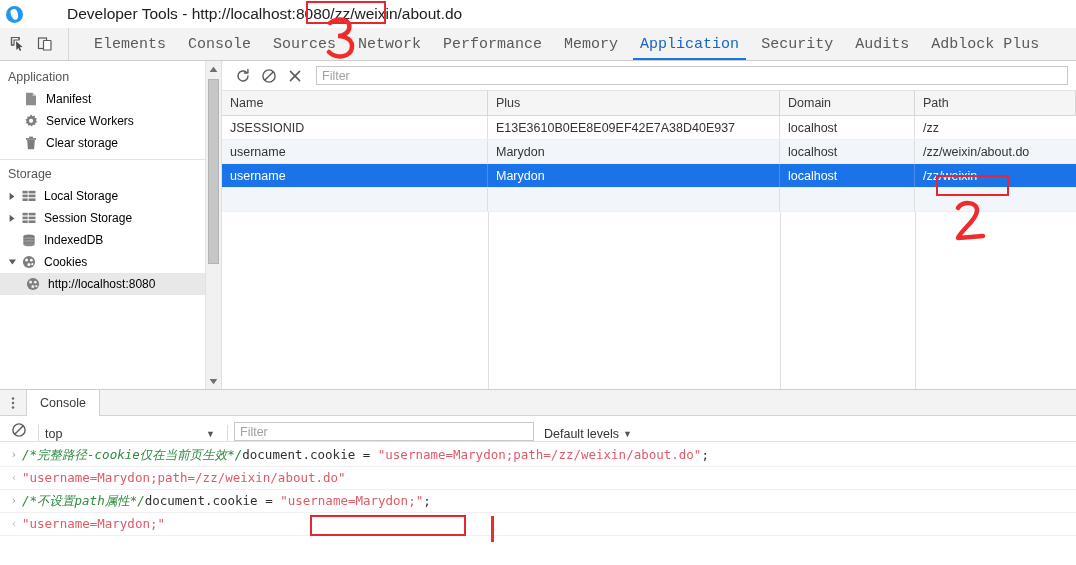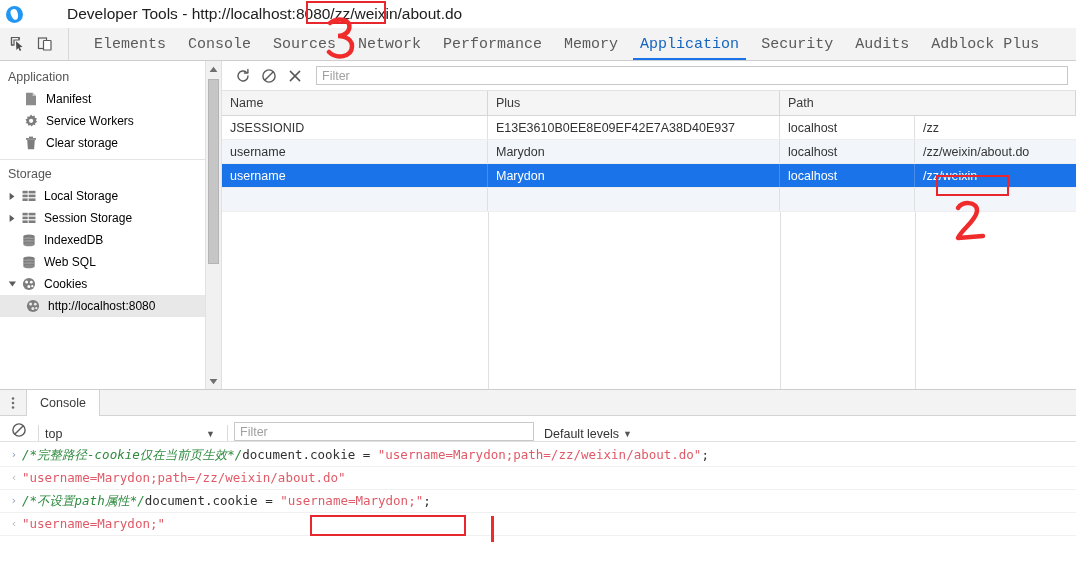--- a/index.html
+++ b/index.html
@@ -527,35 +527,20 @@
           <ellipse cx="7" cy="5" rx="5.6" ry="1.8" fill="#9a9a9a"></ellipse>
           <rect x="1.4" y="5" width="11.2" height="2.8" fill="#7d7d7d"></rect>
           <ellipse cx="7" cy="7.8" rx="5.6" ry="1.8" fill="#9a9a9a"></ellipse>
           <rect x="1.4" y="7.8" width="11.2" height="2.6" fill="#7d7d7d"></rect>
           <ellipse cx="7" cy="10.4" rx="5.6" ry="1.8" fill="#8a8a8a"></ellipse>
         </svg>
       </span>
       <span>IndexedDB</span>
     </div>
 
-    <div class="side-item indent-arrow">
-      <span class="tw"></span>
-      <span class="ic">
-        <svg width="14" height="13" viewBox="0 0 14 13">
-          <ellipse cx="7" cy="2.2" rx="5.6" ry="1.8" fill="#7d7d7d"></ellipse>
-          <rect x="1.4" y="2.2" width="11.2" height="2.8" fill="#7d7d7d"></rect>
-          <ellipse cx="7" cy="5" rx="5.6" ry="1.8" fill="#9a9a9a"></ellipse>
-          <rect x="1.4" y="5" width="11.2" height="2.8" fill="#7d7d7d"></rect>
-          <ellipse cx="7" cy="7.8" rx="5.6" ry="1.8" fill="#9a9a9a"></ellipse>
-          <rect x="1.4" y="7.8" width="11.2" height="2.6" fill="#7d7d7d"></rect>
-          <ellipse cx="7" cy="10.4" rx="5.6" ry="1.8" fill="#8a8a8a"></ellipse>
-        </svg>
-      </span>
-      <span>Web SQL</span>
-    </div>
 
     <div class="side-item indent-arrow">
       <span class="tw">
         <svg width="9" height="8" viewBox="0 0 9 8">
             <path d="M0.8 1.6 L8 1.6 L4.4 6.4 Z" fill="#5c5c5c"></path>
           </svg>
       </span>
       <span class="ic">
         <svg width="14" height="14" viewBox="0 0 14 14">
           <circle cx="7" cy="7" r="6.1" fill="#7d7d7d"></circle>
@@ -617,20 +602,21 @@
           <line x1="12.6" y1="3.4" x2="3.4" y2="12.6" stroke="#5a5a5a" stroke-width="1.5" stroke-linecap="round"></line>
         </svg>
       </div>
       <input class="ct-filter" type="text" placeholder="Filter" style="">
     </div>
 
     <div id="cookie-table">
       <div class="ctab-row ctab-head">
         <div class="ctab-cell c-name">Name</div>
         <div class="ctab-cell c-value">Plus</div>
+        <div class="ctab-cell c-dom">Domain</div>
         <div class="ctab-cell c-path">Path</div>
       </div>
 
       <div class="ctab-row ctab-body-row odd">
         <div class="ctab-cell c-name">JSESSIONID</div>
         <div class="ctab-cell c-value">E13E3610B0EE8E09EF42E7A38D40E937</div>
         <div class="ctab-cell c-dom">localhost</div>
         <div class="ctab-cell c-path">/zz</div>
       </div>
 

